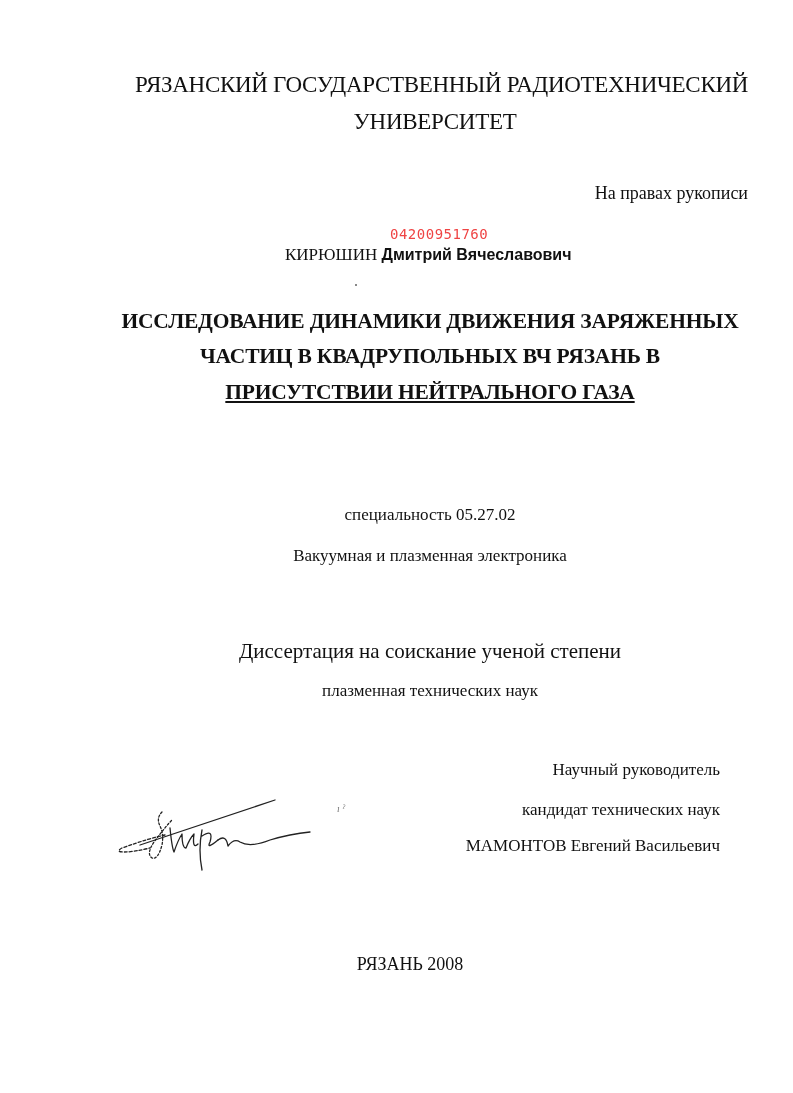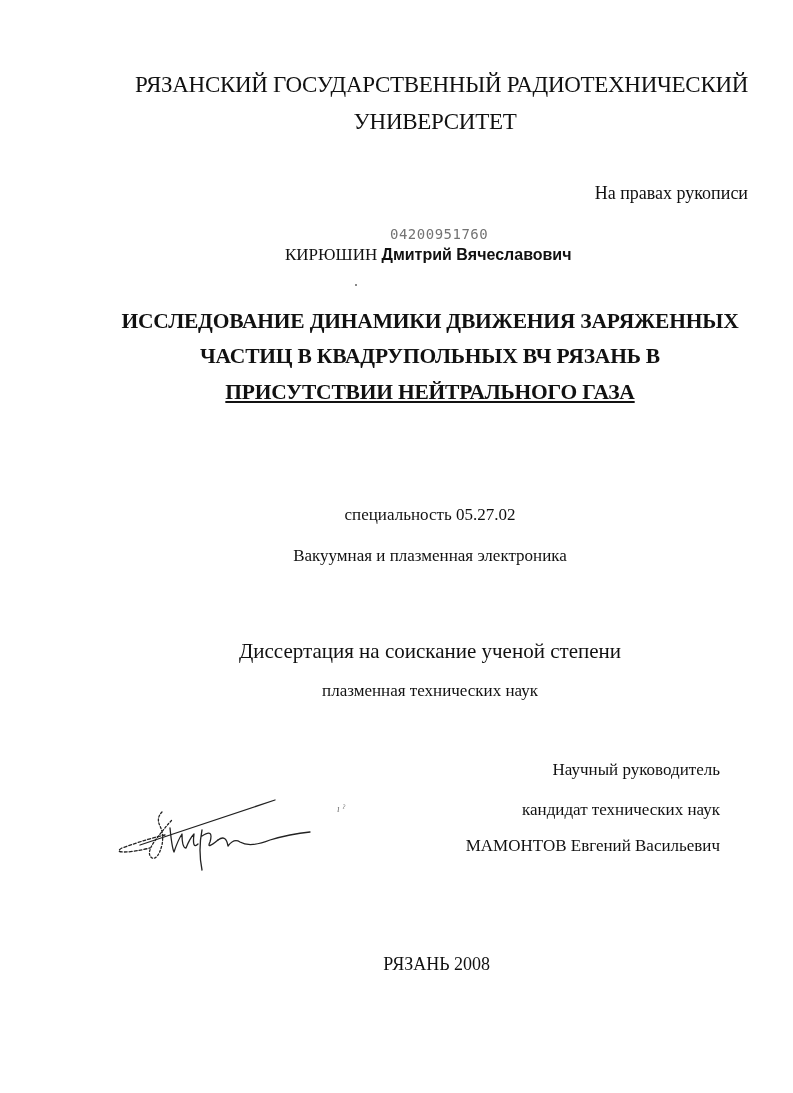--- a/index.html
+++ b/index.html
@@ -30,21 +30,21 @@
       font-size: 18px;
       margin-left: 32px;
     }
 
     .code {
       top: 226px;
       left: 390px;
       font-family: "DejaVu Sans Mono", "Liberation Mono", monospace;
       font-size: 14px;
       letter-spacing: 0.5px;
-      color: #737373;
+      color: #ef4444;
     }
 
     .author {
       top: 245px;
       left: 285px;
       font-size: 17px;
     }
     .author .first {
       font-family: "Liberation Sans", "DejaVu Sans", sans-serif;
       font-size: 16px;
@@ -126,21 +126,21 @@
       top: 790px;
       left: 110px;
       width: 250px;
       height: 90px;
     }
 
     .city {
       top: 954px;
       left: 330px;
       width: 160px;
-      text-align: right;
+      text-align: center;
       font-size: 18px;
     }
   </style>
 </head>
 <body>
 
 <div class="abs univ univ-1">РЯЗАНСКИЙ ГОСУДАРСТВЕННЫЙ РАДИОТЕХНИЧЕСКИЙ</div>
 <div class="abs univ univ-2">УНИВЕРСИТЕТ</div>
 
 <div class="abs manuscript">На правах рукописи</div>

